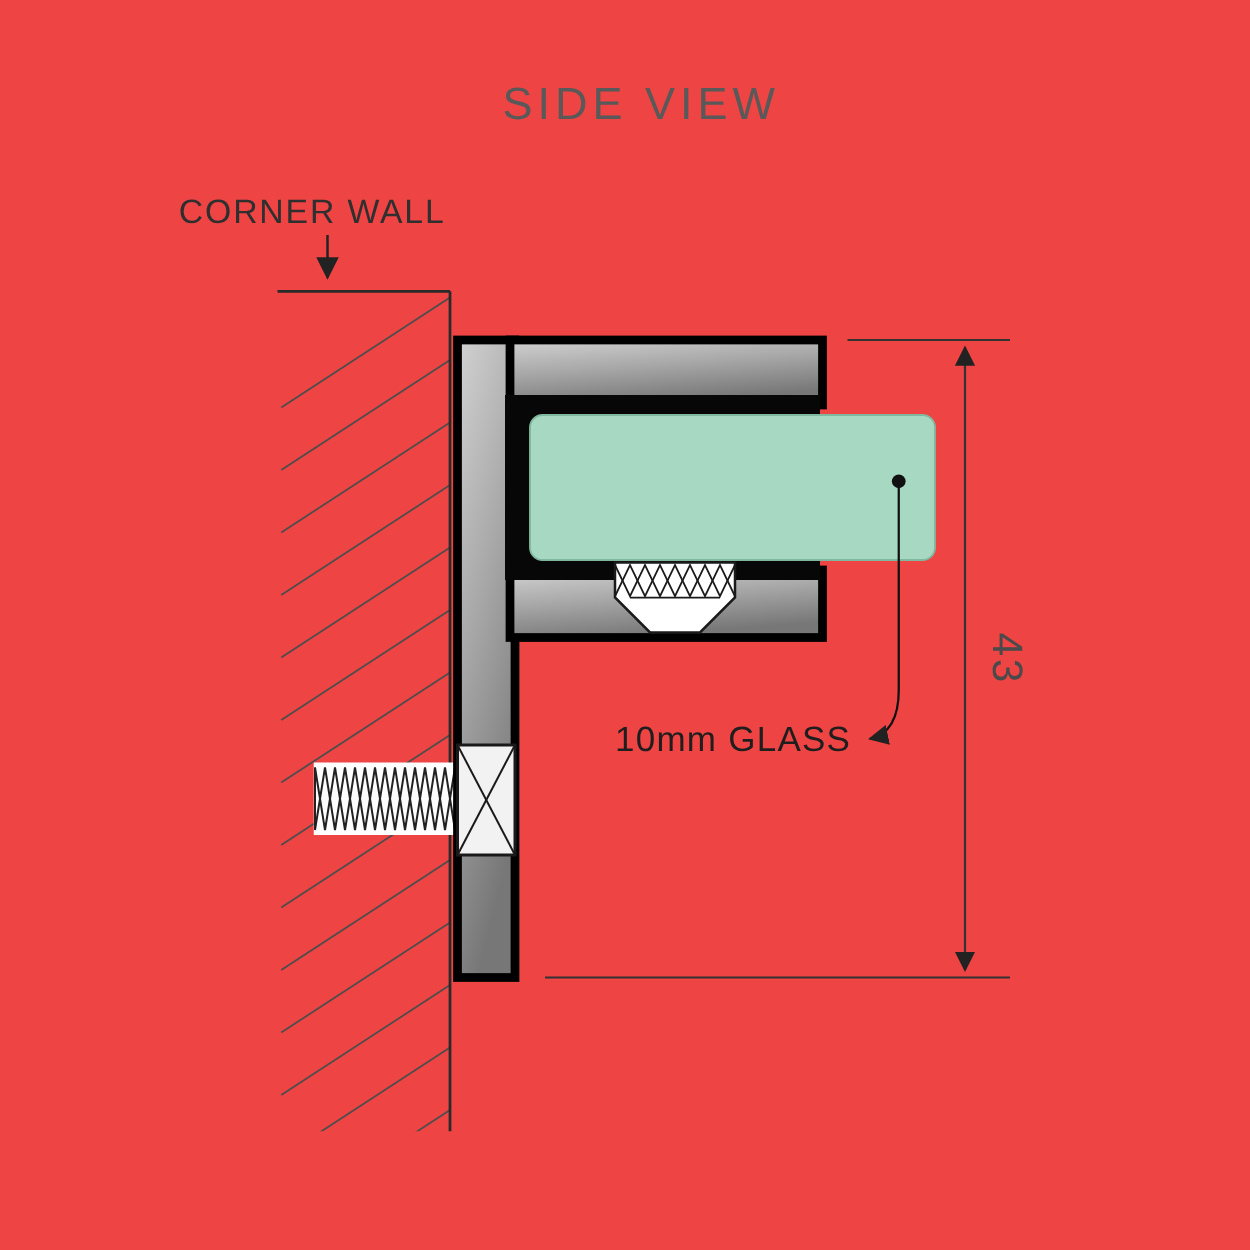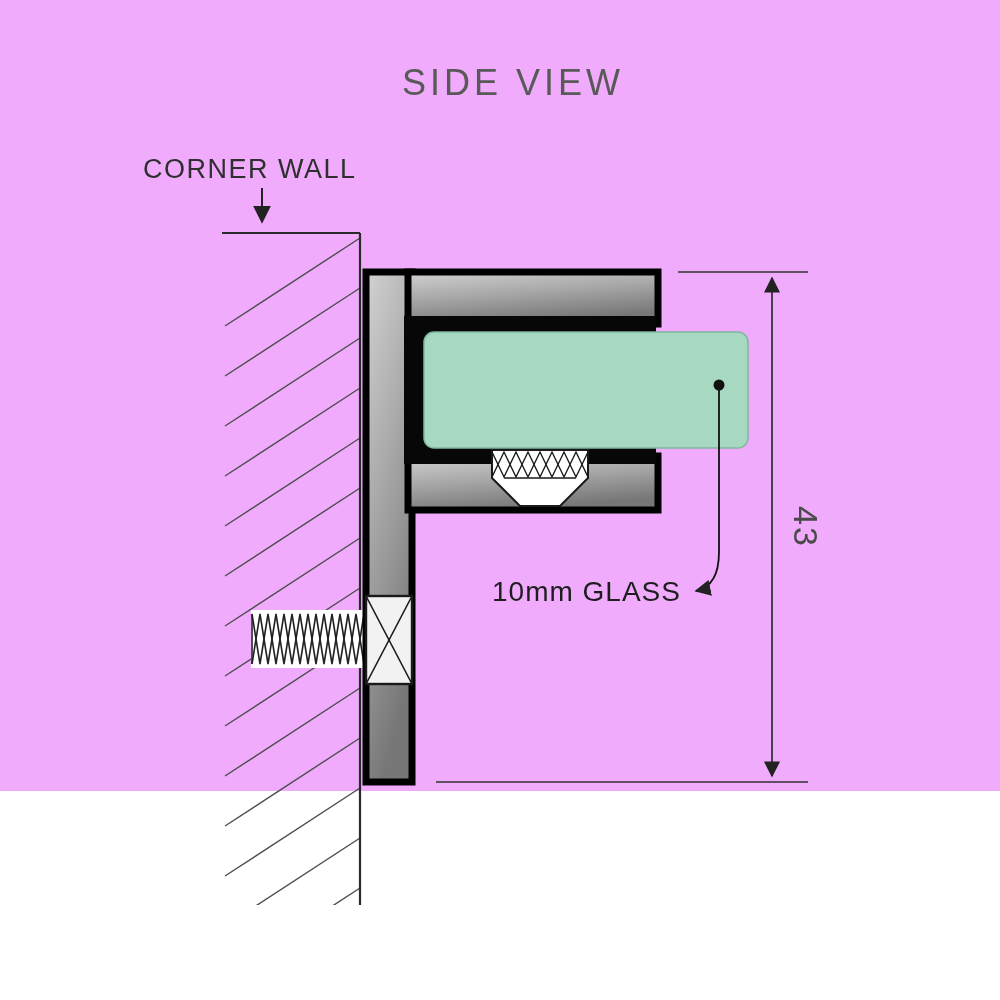--- a/index.html
+++ b/index.html
@@ -5,23 +5,23 @@
   html, body {
     margin: 0;
     padding: 0;
     background: #ffffff;
     width: 1000px;
     height: 1000px;
     font-family: "Liberation Sans", sans-serif;
   }
   .diagram-wrap {
     width: 1000px;
-    height: 791px;
+    height: 1000px;
     position: relative;
-    background: #f0abfc;
+    background: #ef4444;
   }
   svg text {
     font-family: "Liberation Sans", sans-serif;
   }
   .title-text {
     font-size: 36px;
     fill: #595959;
     letter-spacing: 4px;
   }
   .label-text {

